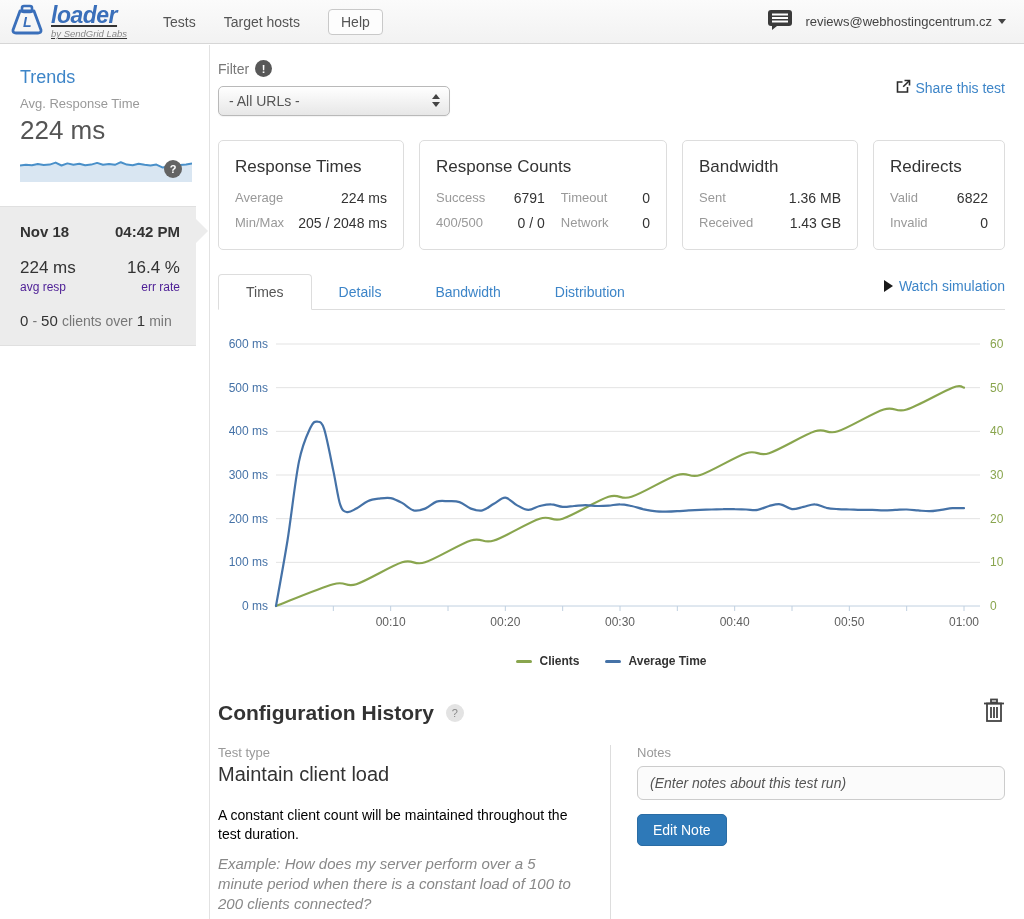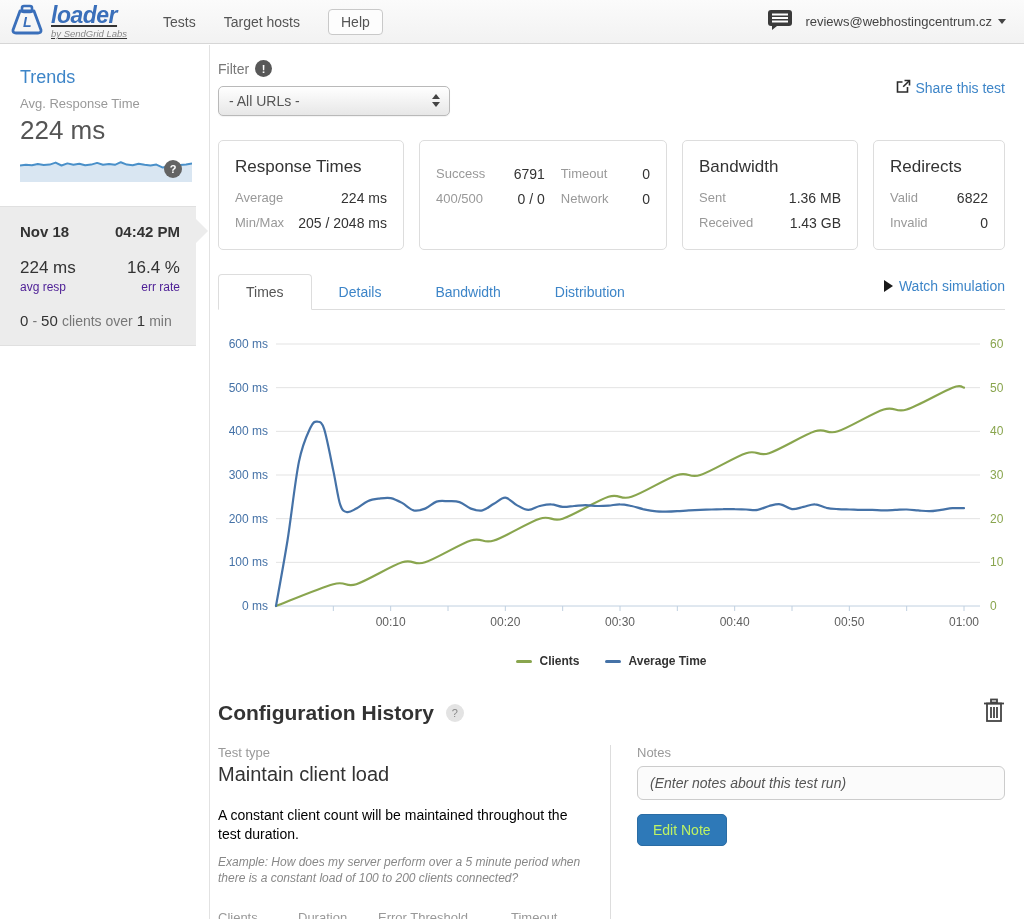--- a/index.html
+++ b/index.html
@@ -95,28 +95,28 @@
   .config-title { font-size:21px; font-weight:bold; color:#333; }
   .badge-light { width:18px; height:18px; border-radius:50%; background:#e3e3e3; color:#888;
     font-size:11px; display:inline-flex; align-items:center; justify-content:center; margin-left:12px; cursor:pointer; }
   .trash { margin-left:auto; cursor:pointer; }
   .config-cols { display:flex; margin-top:18px; }
   .config-left { width:392px; padding-right:26px; }
   .config-right { flex:1; border-left:1px solid #ddd; padding-left:26px; min-height:160px; }
   .small-label { font-size:13px; color:#999; }
   .test-type { font-size:20px; color:#333; margin-top:3px; }
   .test-desc { font-size:14px; color:#000000; margin-top:20px; line-height:1.35; }
-  .test-example { font-size:12px; color:#888; font-style:italic; margin-top:10px; line-height:1.35; }
+  .test-example { font-size:15px; color:#888; font-style:italic; margin-top:10px; line-height:1.35; }
   .params-row { display:flex; margin-top:24px; }
   .param { margin-right:0; }
   .param:nth-child(1){ width:80px; } .param:nth-child(2){ width:80px; } .param:nth-child(3){ width:133px; }
   .notes-box { margin-top:6px; border:1px solid #ccc; border-radius:6px; background:#fbfbfb;
     height:34px; display:flex; align-items:center; padding:0 12px; font-size:14px; font-style:italic;
     color:#555; cursor:text; }
-  .edit-note-btn { margin-top:14px; background:#2e79b8; border:1px solid #2a6ca4; color:#bef264;
+  .edit-note-btn { margin-top:14px; background:#2e79b8; border:1px solid #2a6ca4; color:#ffffff;
     font-size:14px; padding:7px 15px; border-radius:5px; cursor:pointer; }
 
   svg text { font-family:"Liberation Sans", sans-serif; }
 </style>
 </head>
 <body>
 
 <div class="navbar">
   <div class="brand">
     <span>
@@ -219,20 +219,21 @@
           </div>
         </div>
         <div class="stat-row">
           <div class="stat-pair">
             <span class="stat-label">Min/Max</span>
             <span class="stat-value">205 / 2048 ms</span>
           </div>
         </div>
       </div>
       <div class="stat-card c1">
+        <div class="stat-title">Response Counts</div>
         <div class="stat-row">
           <div class="stat-pair">
             <span class="stat-label">Success</span>
             <span class="stat-value">6791</span>
           </div>
           <div class="stat-pair">
             <span class="stat-label">Timeout</span>
             <span class="stat-value">0</span>
           </div>
         </div>

